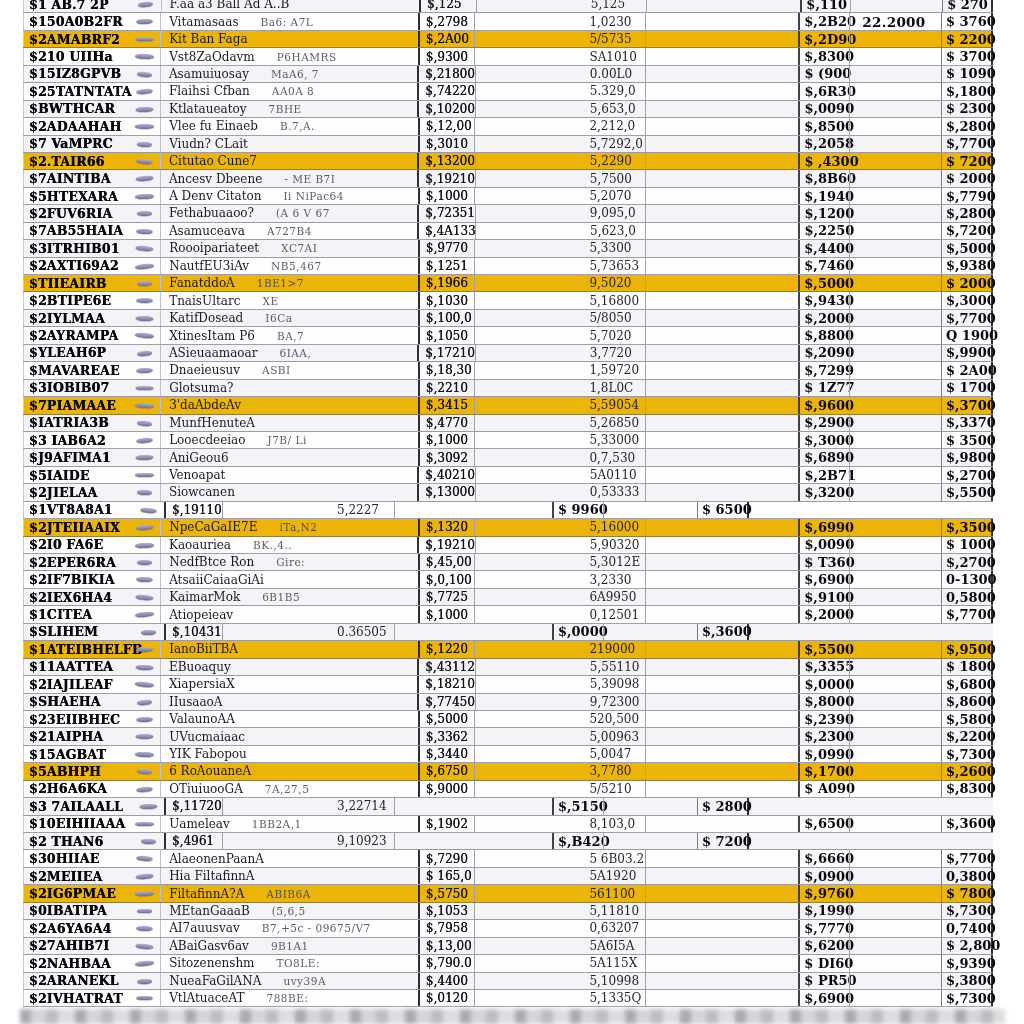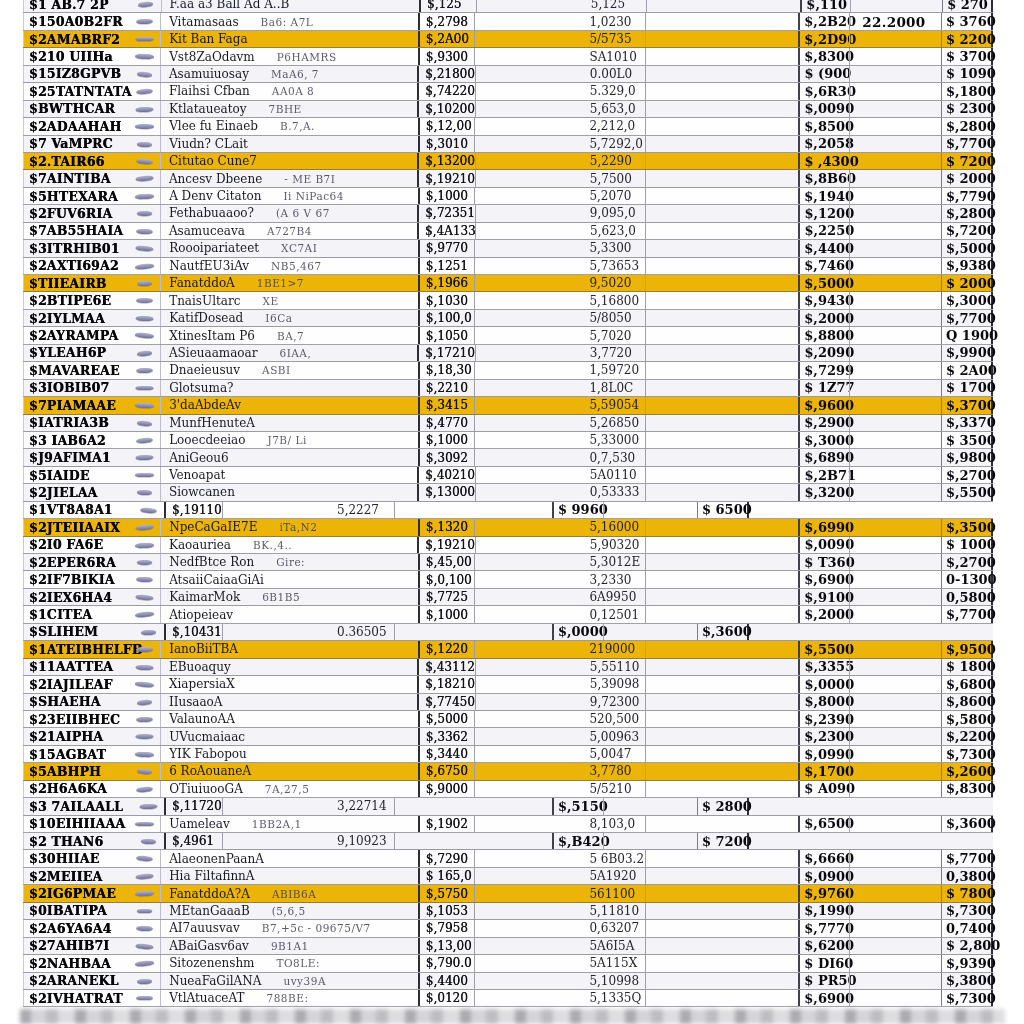--- a/index.html
+++ b/index.html
@@ -894,21 +894,21 @@
     <div class="cell c-v4"></div>
     <div class="cell c-v5">0,3800</div>
   </div>
 
   <div class="row">
     <div class="cell c-id">
       <span class="idtext">$2IG6PMAE</span>
       <span class="dash" style="transform: rotate(-2.5deg) scaleX(1.14);"></span>
     </div>
     <div class="cell c-name">
-      <span class="nm">FanatddoA?A</span>
+      <span class="nm">FiltafinnA?A</span>
       <span class="note">ABIB6A</span>
     </div>
     <div class="cell c-v1">$,5750</div>
     <div class="cell c-v2">561100</div>
     <div class="cell c-sp"></div>
     <div class="cell c-v3">$,9760</div>
     <div class="cell c-v4"></div>
     <div class="cell c-v5">$ 7800</div>
   </div>
 

